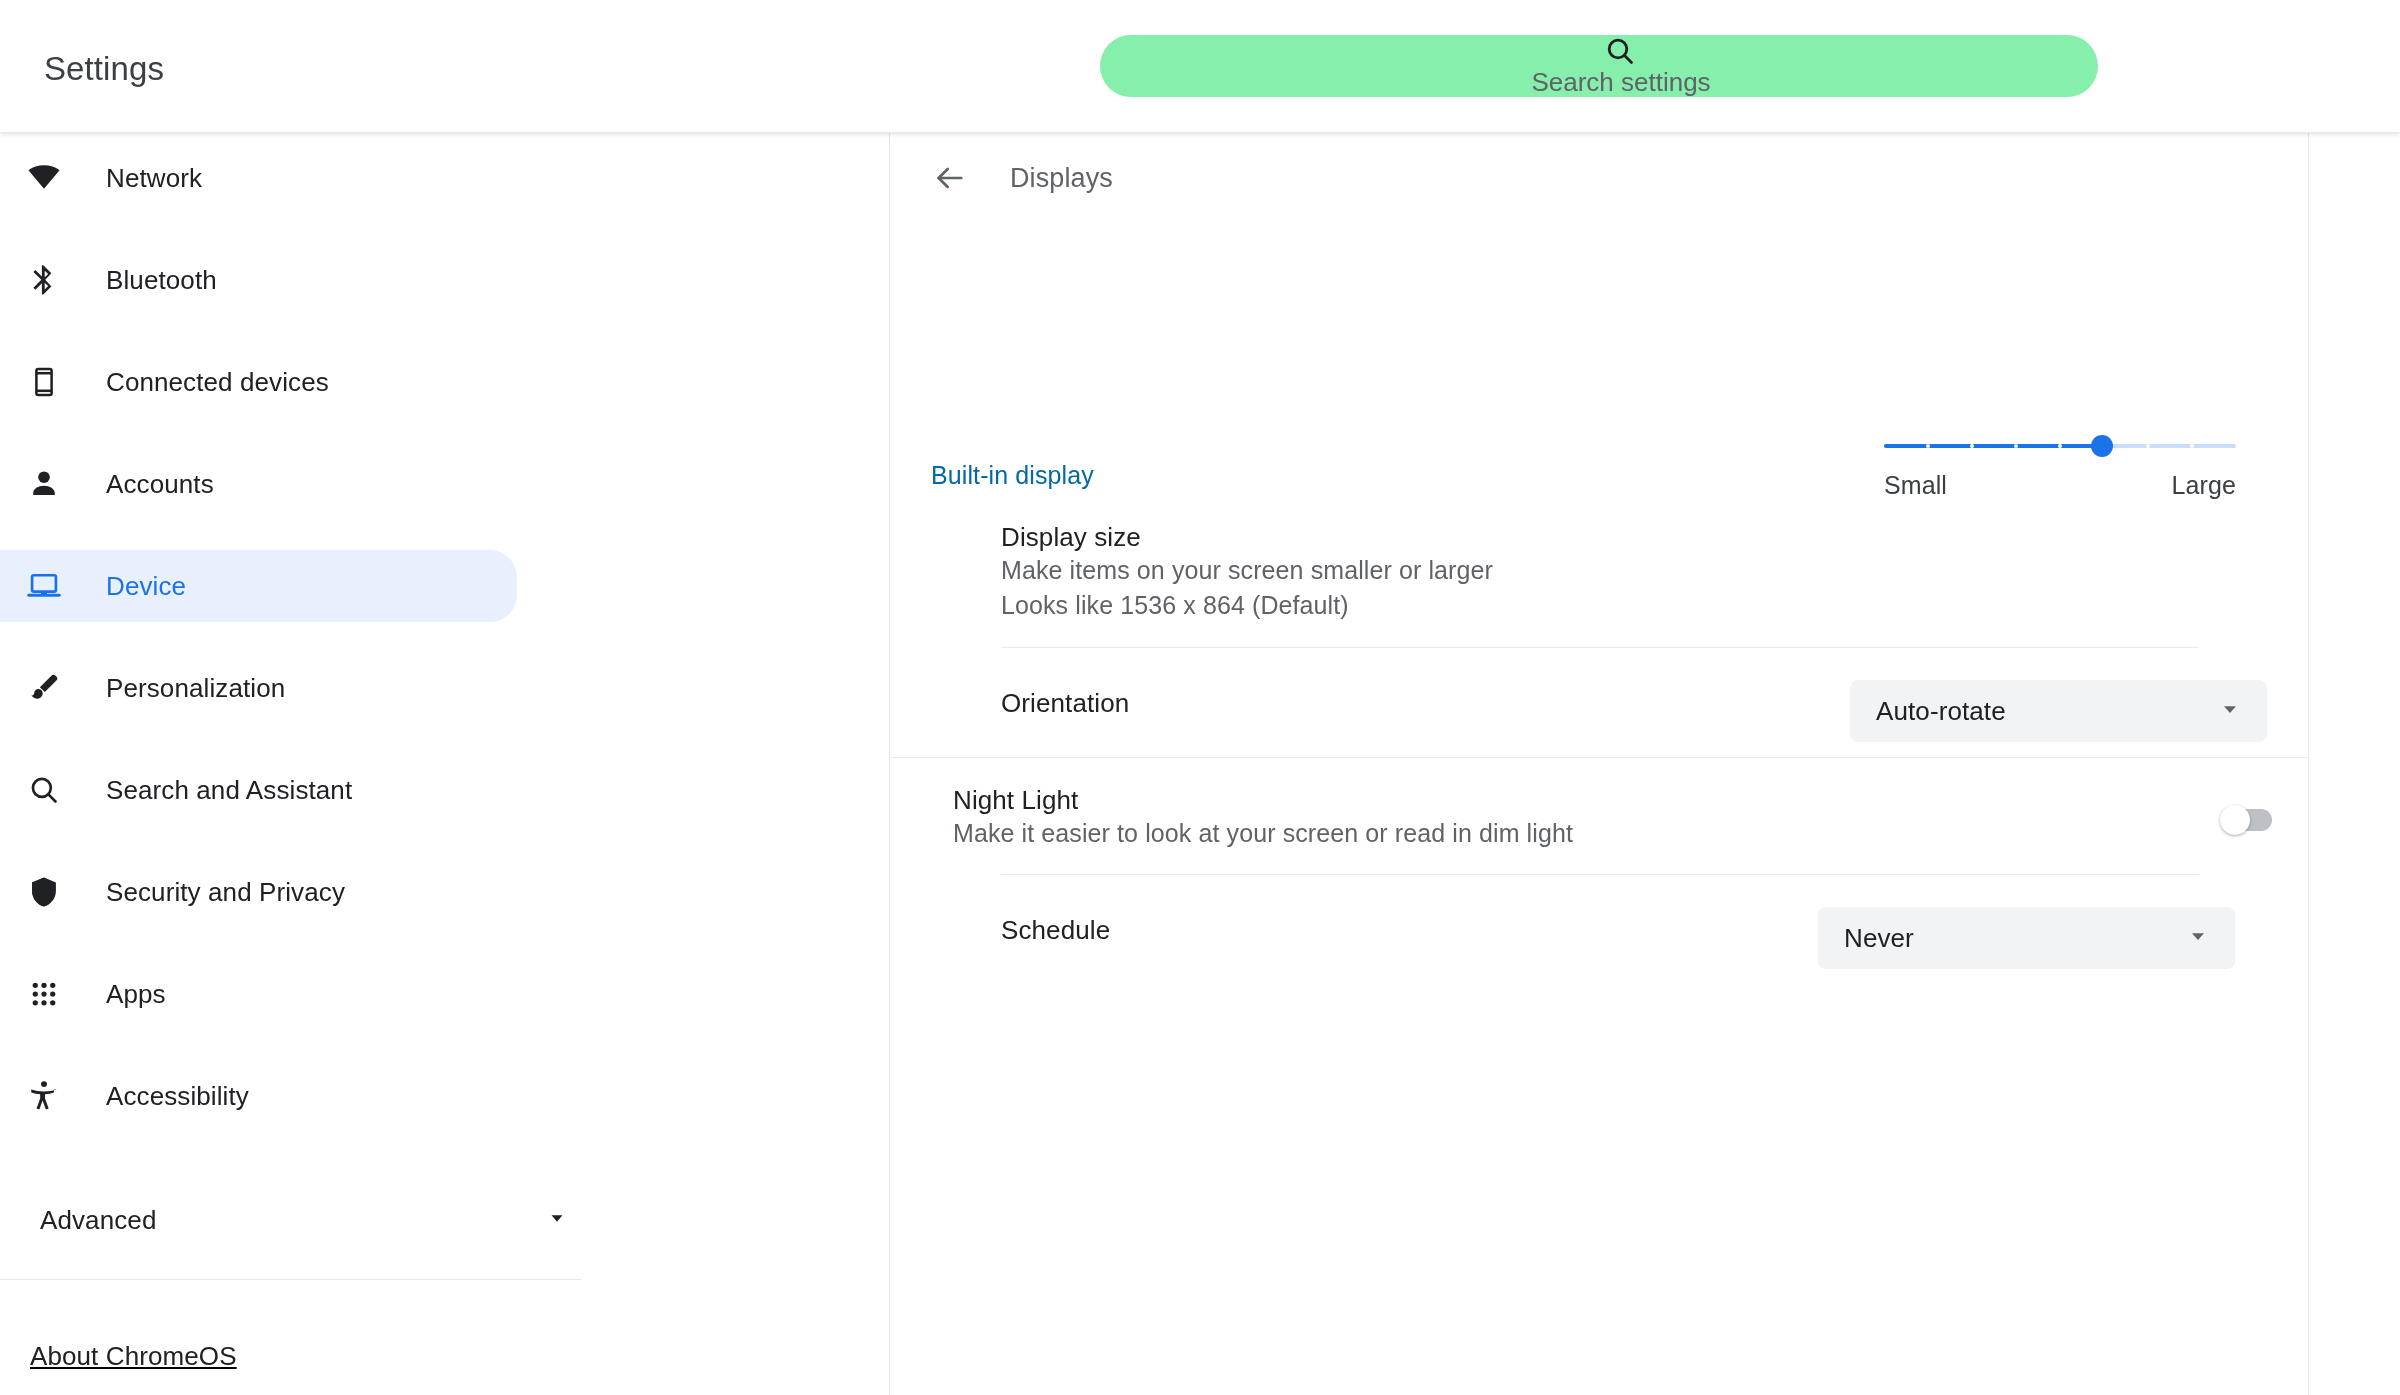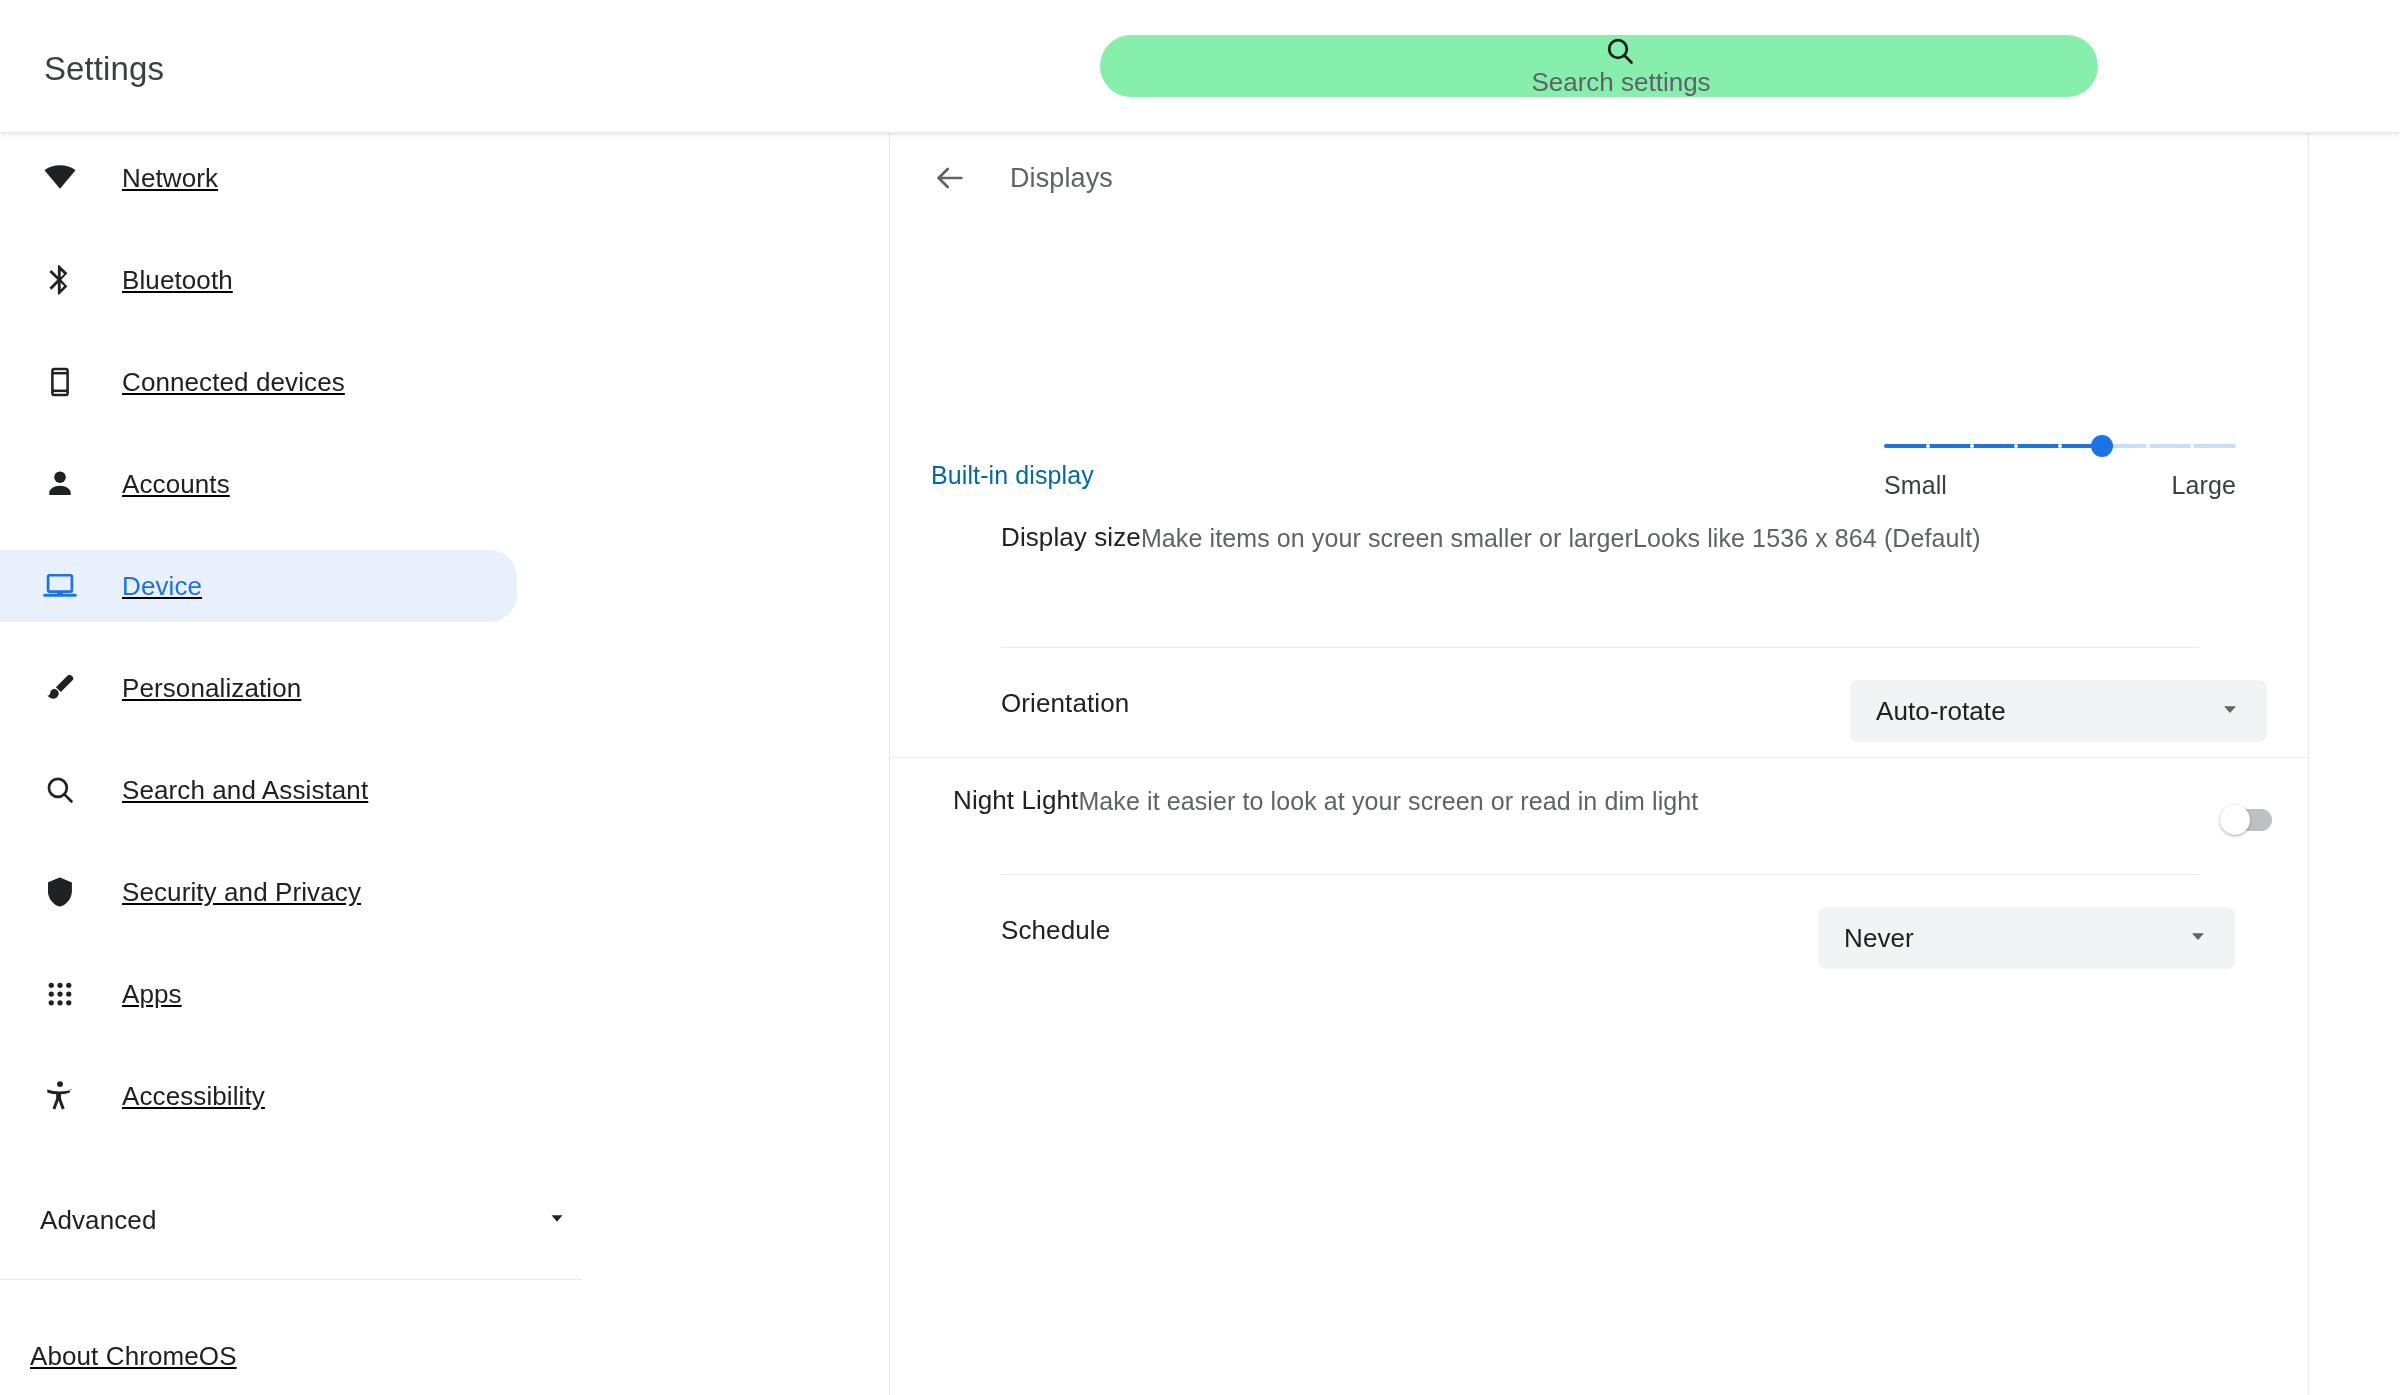--- a/index.html
+++ b/index.html
@@ -48,23 +48,22 @@
   .sidebar {
     position: absolute; left: 0; top: 0;
     width: 890px; height: 1262px;
     border-right: 1px solid #e6e7e9;
     background: #ffffff;
   }
   .nav-list { position: absolute; left: 0; top: 0; width: 890px; }
   .nav-item {
     position: relative; display: flex; align-items: center;
     height: 54px; margin-bottom: 48px;
-    padding-left: 40px;
+    padding-left: 24px;
     cursor: pointer;
-    text-decoration: underline;
   }
   .nav-item:first-child { margin-top: 18px; }
   .nav-item .nav-icon {
     width: 40px; height: 40px; flex: 0 0 auto;
     display: flex; align-items: center; justify-content: center;
     color: #202124;
   }
   .nav-item .nav-label {
     margin-left: 42px;
     font-size: 26px; color: #202124; font-weight: 400; line-height: 30px;
@@ -124,21 +123,21 @@
     font-weight: 400; line-height: 32px; letter-spacing: .1px;
   }
 
   .section-label {
     position: absolute; left: 40px; top: 328px;
     font-size: 25px; color: #0369a1; font-weight: 400;
     line-height: 29px; letter-spacing: .1px;
   }
 
   .card { position: absolute; left: 0; width: 1418px; }
-  .row-texts { display: flex; flex-direction: row; justify-content: center; }
+  .row-texts { display: flex; flex-direction: column; justify-content: center; }
   .row-title {
     font-size: 26px; color: #202124; line-height: 32px; letter-spacing: .1px;
   }
   .row-sub {
     font-size: 25px; color: #5f6368; line-height: 35px; letter-spacing: .1px;
   }
 
   .hdivider { position: absolute; height: 1px; background: #e8eaed; }
 
   

